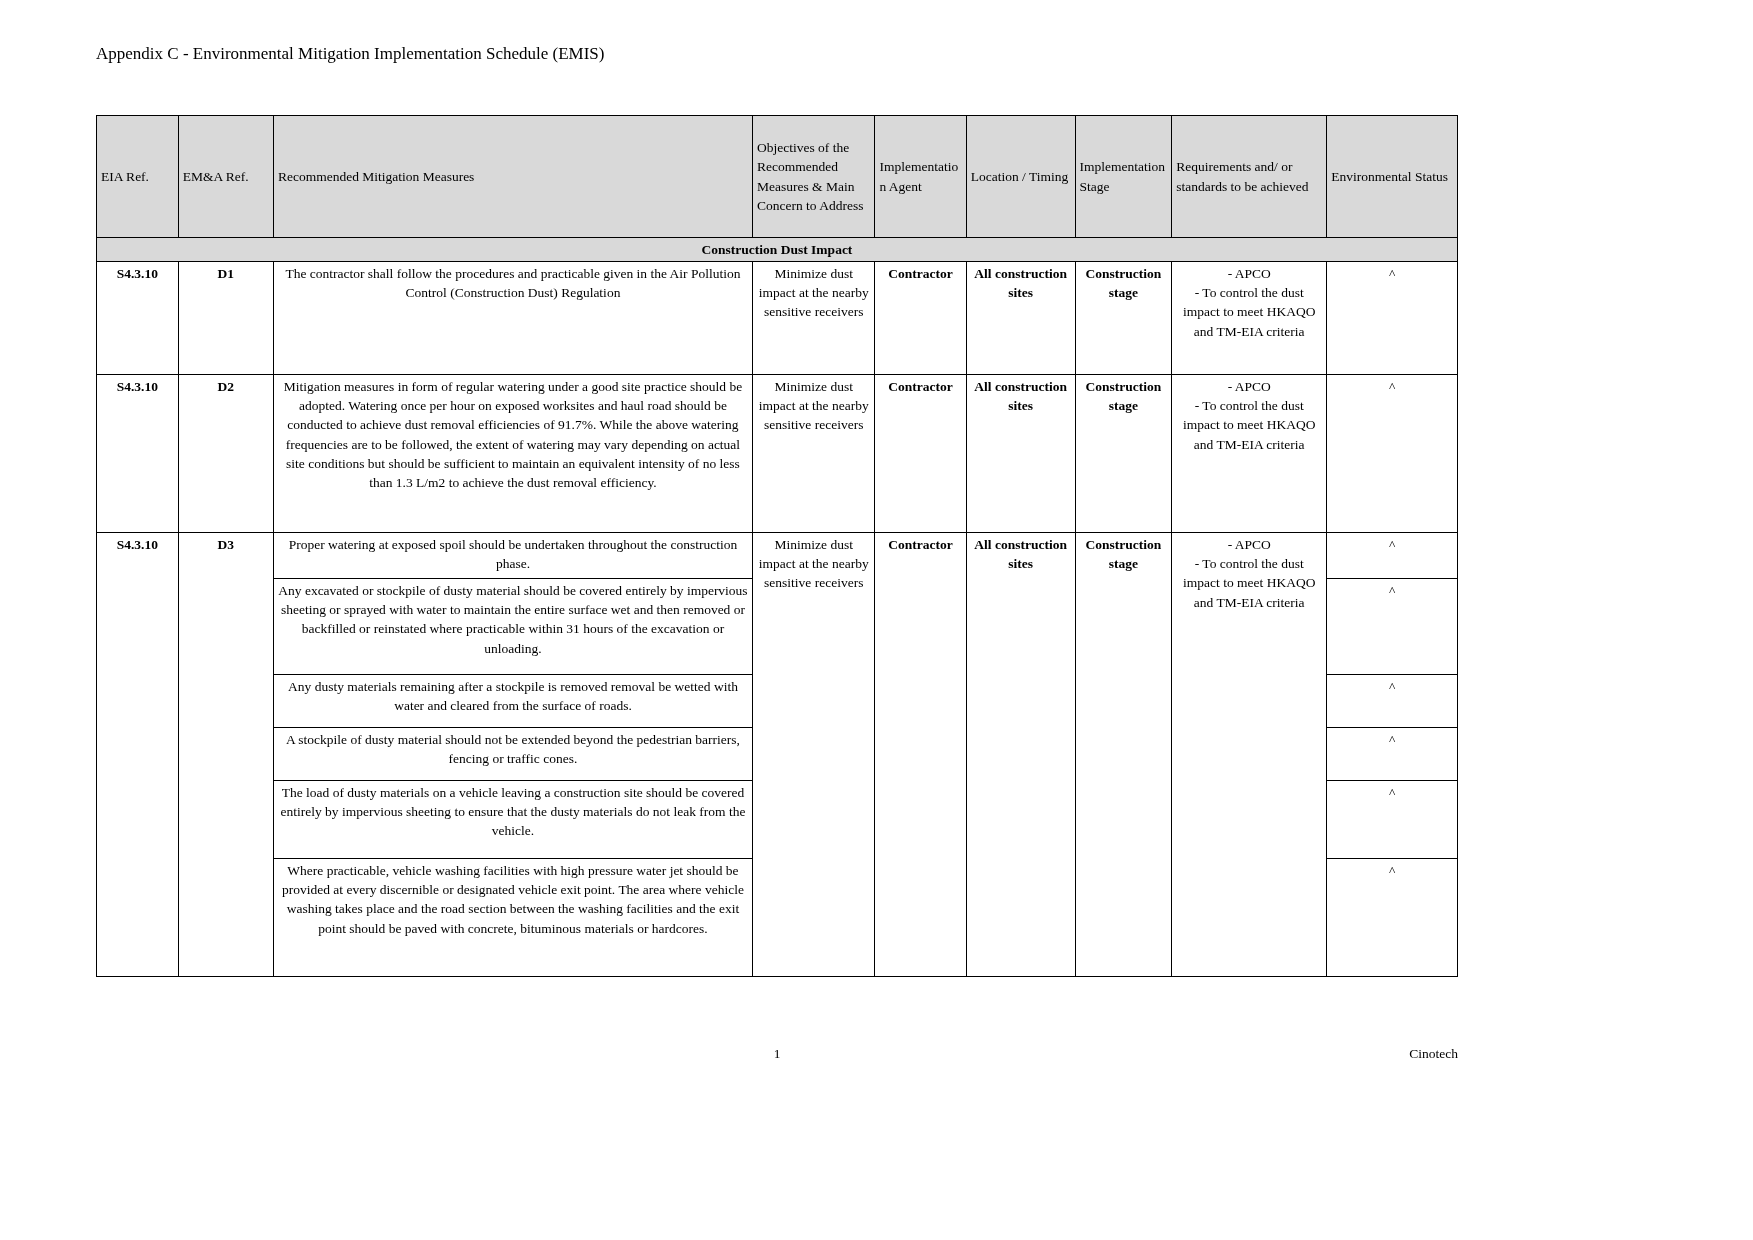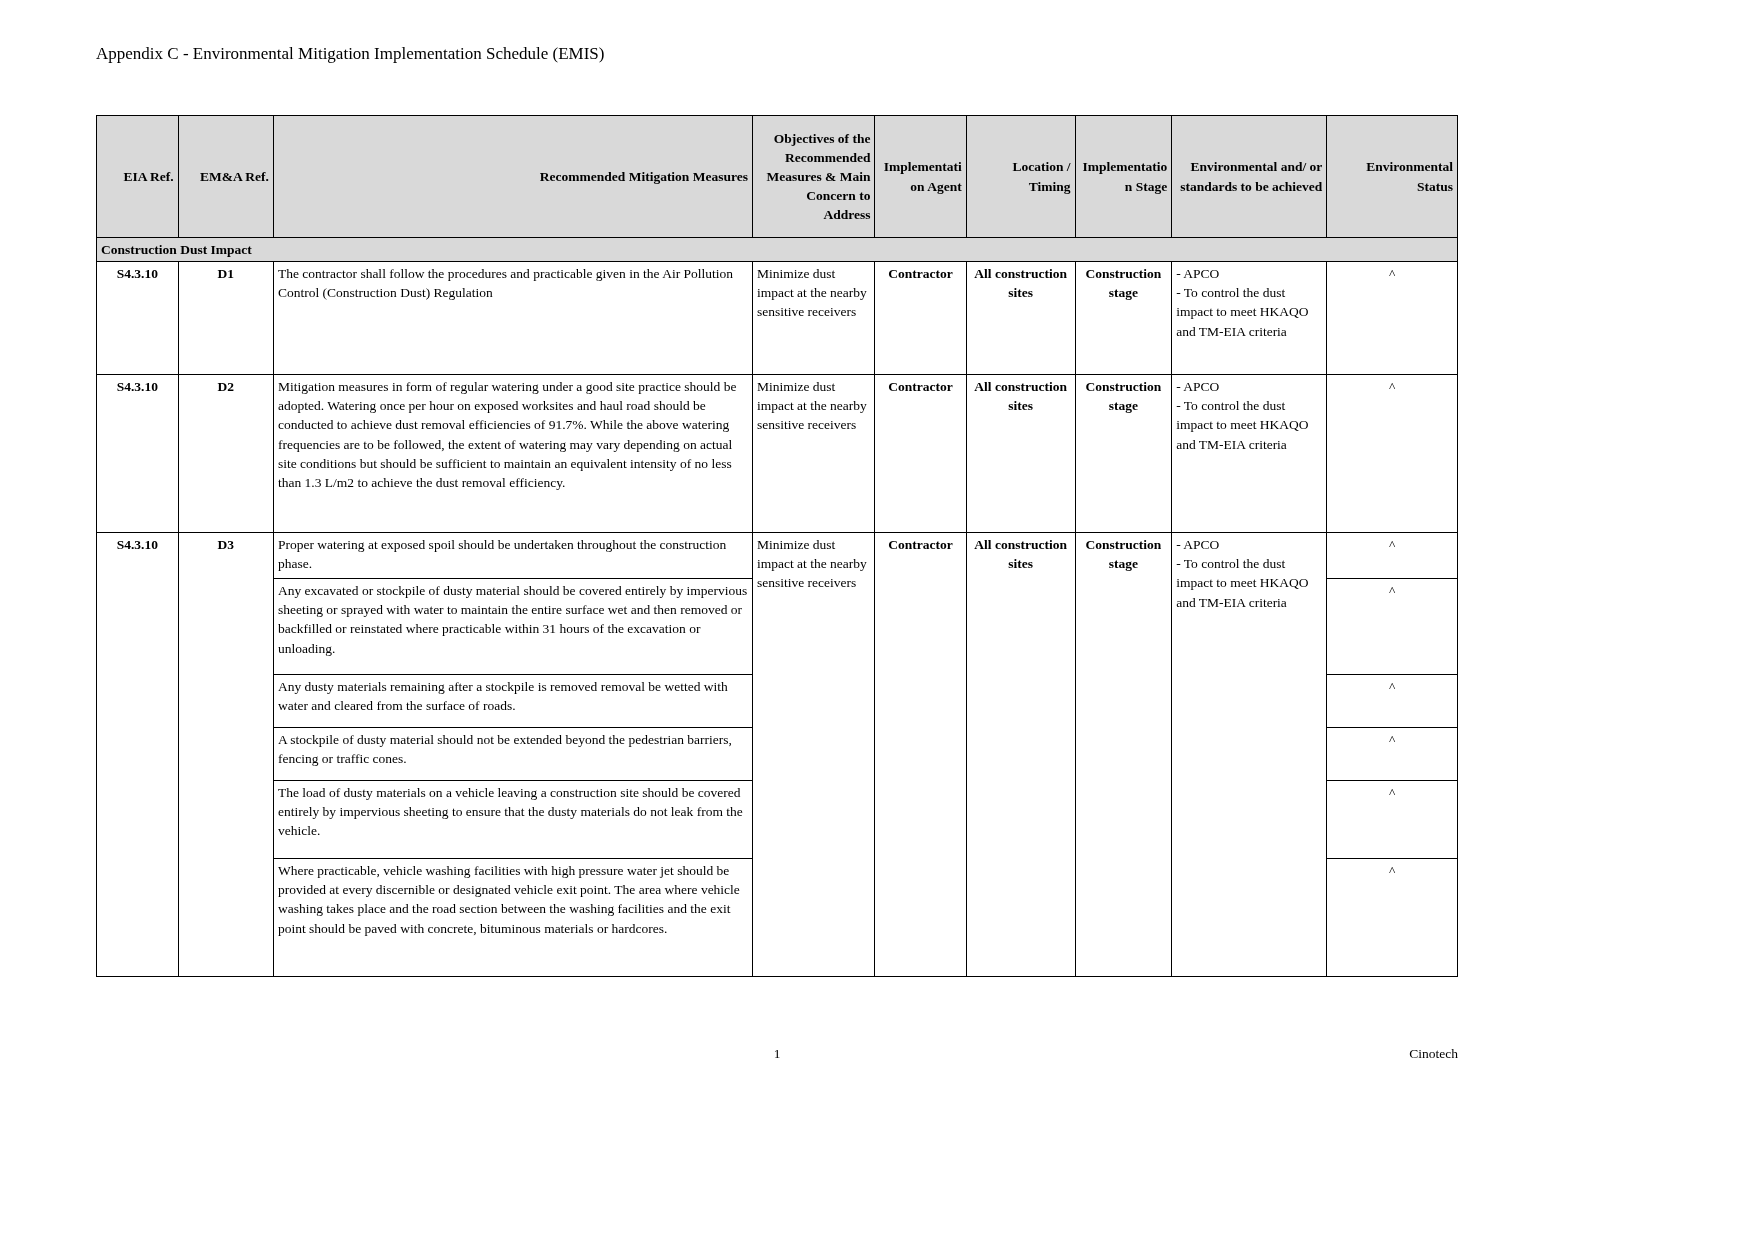--- a/index.html
+++ b/index.html
@@ -29,25 +29,26 @@
     border-collapse: collapse;
     table-layout: fixed;
     font-size: 13.5px;
     line-height: 1.42;
   }
   .emis-table th, .emis-table td {
     border: 1px solid #000;
     vertical-align: top;
     padding: 2px 4px;
     overflow-wrap: break-word;
+    text-align: center;
   }
   .emis-table thead th {
     background: #d9d9d9;
-    font-weight: bold;
-    text-align: right;
+    font-weight: normal;
+    text-align: left;
     vertical-align: middle;
     height: 122px;
     padding: 3px 4px;
   }
   .section-row td {
     background: #d9d9d9;
     font-weight: bold;
     height: 24px;
     padding: 2px 4px;
   }
@@ -101,21 +102,21 @@
     </colgroup>
     <thead>
       <tr>
         <th>EIA Ref.</th>
         <th>EM&amp;A Ref.</th>
         <th>Recommended Mitigation Measures</th>
         <th>Objectives of the Recommended Measures &amp; Main Concern to Address</th>
         <th>Implementation Agent</th>
         <th>Location / Timing</th>
         <th>Implementation Stage</th>
-        <th>Environmental and/ or standards to be achieved</th>
+        <th>Requirements and/ or standards to be achieved</th>
         <th>Environmental Status</th>
       </tr>
     </thead>
     <tbody>
       <tr class="section-row">
         <td colspan="9">Construction Dust Impact</td>
       </tr>
 
       <tr class="row-d1">
         <td class="c-center">S4.3.10</td>

